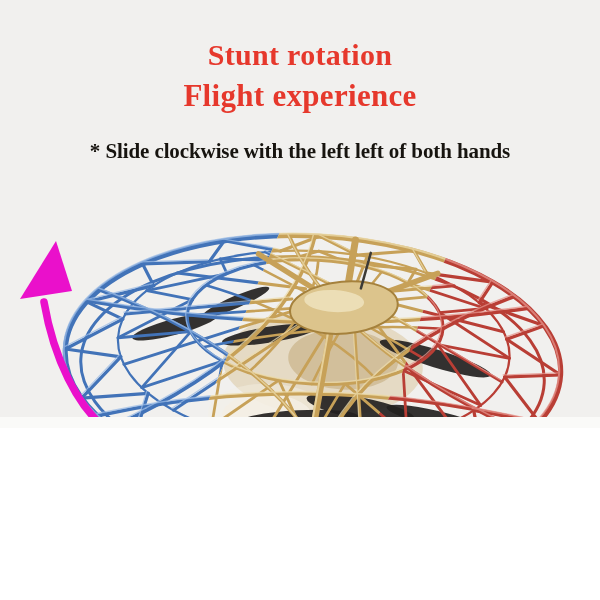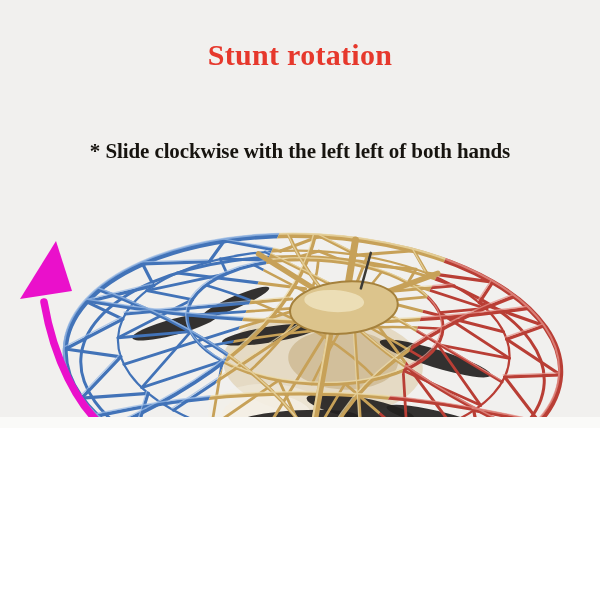--- a/index.html
+++ b/index.html
@@ -19,20 +19,21 @@
     font-weight:700;color:var(--note,#17140f);font-size:21px;letter-spacing:-.1px;line-height:1;
   }
   #scene{position:absolute;left:0;top:0;width:600px;height:600px;}
   .footer-strip{position:absolute;left:0;bottom:0;width:100%;height:11px;background:#fafaf8;}
 </style>
 </head>
 <body>
 
 <div class="stage" style="--bg: #f1f0ee; --title: #e6382c; --note: #17140f;">
   <div class="headline line1">Stunt rotation</div>
+  <div class="headline line2">Flight experience</div>
   <div class="note">* Slide clockwise with the left left of both hands</div>
 
   <svg id="scene" viewBox="0 0 600 600" aria-hidden="true">
     <defs>
       <clipPath id="clip-blue">
         <polygon points="0,140 320,140 272,250 230,350 193,437 155,600 0,600"></polygon>
       </clipPath>
       <clipPath id="clip-gold">
         <polygon points="320,140 505,140 430,290 400,380 345,470 320,600 155,600 193,437 230,350 272,250"></polygon>
       </clipPath>

